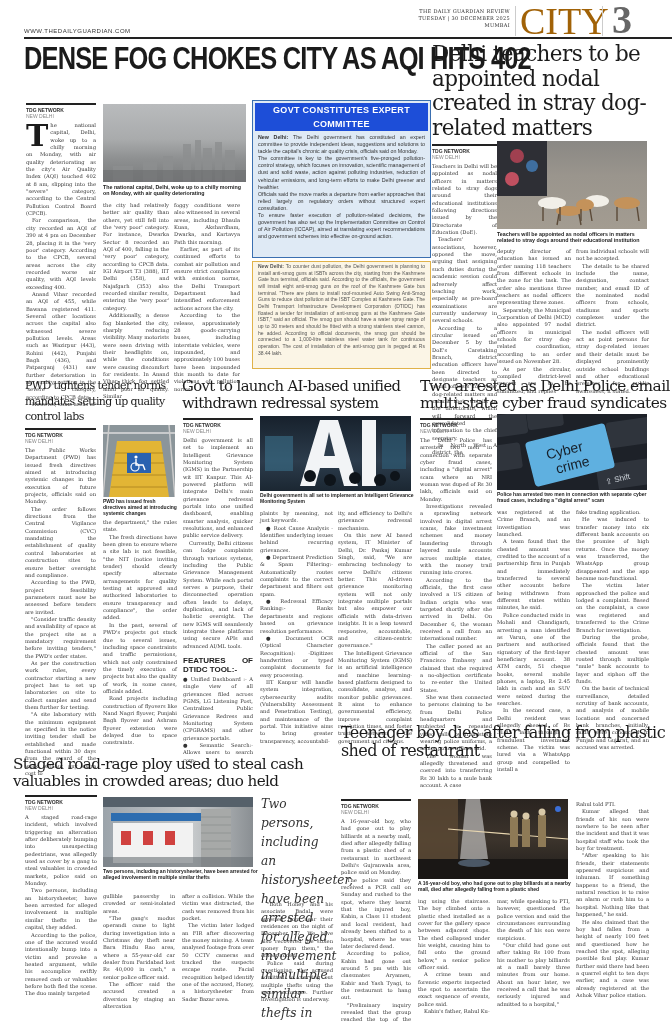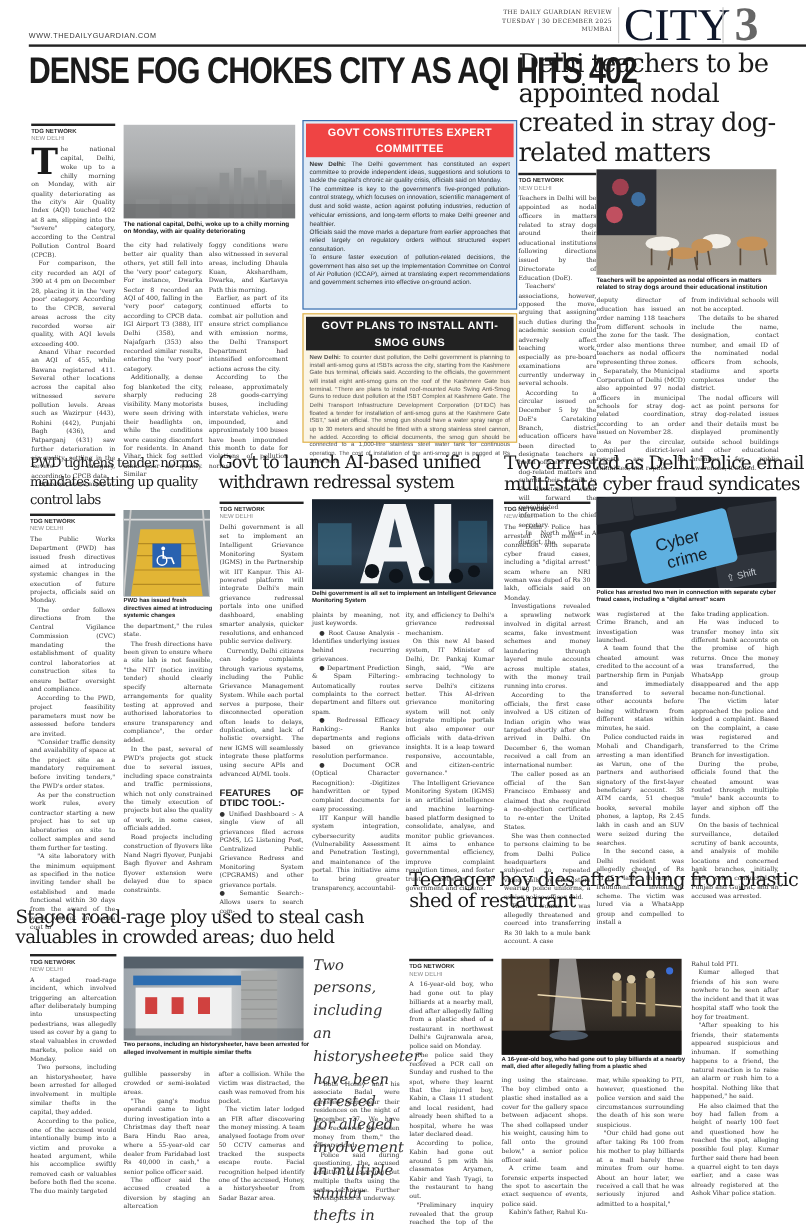--- a/index.html
+++ b/index.html
@@ -2,21 +2,21 @@
 <html><head>
 <meta charset="utf-8">
 <style>
 *{box-sizing:border-box;margin:0;padding:0}
 html,body{width:672px;height:1024px;background:#fff;overflow:hidden}
 body{font-family:"DejaVu Serif",serif;color:#222;position:relative}
 .abs{position:absolute}
 .mast-url{left:24px;top:28px;font-family:"Liberation Sans",sans-serif;font-size:6px;letter-spacing:.5px;color:#333}
 .mast-meta{left:405px;top:8px;width:105px;text-align:right;font-family:"DejaVu Serif",serif;font-size:5px;line-height:7px;color:#333;letter-spacing:.3px;text-transform:uppercase}
 .mast-div1{left:515px;top:6px;width:1px;height:30px;background:#ccc}
-.mast-city{left:520px;top:2px;font-family:"Liberation Serif",serif;font-size:38px;line-height:38px;color:#0f172a}
+.mast-city{left:520px;top:2px;font-family:"Liberation Serif",serif;font-size:38px;line-height:38px;color:#a16207}
 .mast-div2{left:602px;top:6px;width:1px;height:30px;background:#ccc}
 .mast-page{left:612px;top:0px;font-family:"Liberation Serif",serif;font-size:40px;line-height:40px;color:#666;font-weight:bold}
 .mast-rule{left:24px;top:37px;width:648px;height:2px;background:#222}
 .h-sans{font-family:"Liberation Sans",sans-serif;font-weight:bold;letter-spacing:-1.5px;color:#1b1b1b}
 .h-serif{font-family:"DejaVu Serif",serif;color:#1b1b1b;letter-spacing:-.6px}
 .by{font-family:"Liberation Sans",sans-serif;font-size:5px;line-height:6px;color:#333;border-top:2px solid #222;padding-top:2px}
 .by b{display:block;font-weight:bold}
 .by span{display:block;color:#888}
 .body{font-size:5.2px;line-height:7.35px;color:#333;text-align:justify}
 .body p{text-indent:6px}
@@ -80,31 +80,30 @@
   <div>the city had relatively better air quality than others, yet still fell into the 'very poor' category. For instance, Dwarka Sector 8 recorded an AQI of 400, falling in the 'very poor' category, according to CPCB data. IGI Airport T3 (388), IIT Delhi (358), and Najafgarh (353) also recorded similar results, entering the 'very poor' category.</div>
   <p>Additionally, a dense fog blanketed the city, sharply reducing visibility. Many motorists were seen driving with their headlights on, while the conditions were causing discomfort for residents. In Anand Vihar, thick fog settled amid poor air quality. Similar</p>
 </div>
 <div class="abs body" style="left:174px;top:202px;width:66px">
   <div>foggy conditions were also witnessed in several areas, including Dhaula Kuan, Akshardham, Dwarka, and Kartavya Path this morning.</div>
   <p>Earlier, as part of its continued efforts to combat air pollution and ensure strict compliance with emission norms, the Delhi Transport Department had intensified enforcement actions across the city.</p>
   <p>According to the release, approximately 28 goods-carrying buses, including interstate vehicles, were impounded, and approximately 100 buses have been impounded this month to date for violations of pollution norms.</p>
 </div>
 
 <div class="abs box" style="left:252px;top:100px;width:179px;height:158px;background:#dfeaf5;border-color:#3a6fb0;padding:0">
-  <div class="box-title" style="background:#ef4444;margin:2px;font-size:9px;line-height:14px">GOVT CONSTITUTES EXPERT COMMITTEE</div>
+  <div class="box-title" style="background:#1d4ed8;margin:2px;font-size:9px;line-height:14px">GOVT CONSTITUTES EXPERT COMMITTEE</div>
   <div class="box-body" style="padding:1px 5px">
     <div><b>New Delhi:</b> <span>The Delhi government has constituted an expert committee to provide independent ideas, suggestions and solutions to tackle the capital's chronic air quality crisis, officials said on Monday.</span></div>
     <div>The committee is key to the government's five-pronged pollution-control strategy, which focuses on innovation, scientific management of dust and solid waste, action against polluting industries, reduction of vehicular emissions, and long-term efforts to make Delhi greener and healthier.</div>
     <div>Officials said the move marks a departure from earlier approaches that relied largely on regulatory orders without structured expert consultation.</div>
     <div>To ensure faster execution of pollution-related decisions, the government has also set up the Implementation Committee on Control of Air Pollution (ICCAP), aimed at translating expert recommendations and government schemes into effective on-ground action.</div>
   </div>
 </div>
 
 <div class="abs box" style="left:252px;top:261px;width:179px;height:108px;background:#fbf5e6;border-color:#e0b24a;padding:0">
-  <div class="box-title" style="background:#222;margin:2px;font-size:9px;line-height:14px">GOVT PLANS TO INSTALL ANTI-SMOG GUNS</div>
   <div class="box-body" style="padding:1px 5px;font-size:5px;line-height:6.65px;color:#555">
     <b>New Delhi:</b> <span>To counter dust pollution, the Delhi government is planning to install anti-smog guns at ISBTs across the city, starting from the Kashmere Gate bus terminal, officials said. According to the officials, the government will install eight anti-smog guns on the roof of the Kashmere Gate bus terminal. "There are plans to install roof-mounted Auto Swing Anti-Smog Guns to reduce dust pollution at the ISBT Complex at Kashmere Gate. The Delhi Transport Infrastructure Development Corporation (DTIDC) has floated a tender for installation of anti-smog guns at the Kashmere Gate ISBT," said an official. The smog gun should have a water spray range of up to 30 meters and should be fitted with a strong stainless steel cannon, he added. According to official documents, the smog gun should be connected to a 1,000-litre stainless steel water tank for continuous operation. The cost of installation of the anti-smog gun is pegged at Rs 38.44 lakh.</span>
   </div>
 </div>
 
 <div class="abs h-serif" style="left:432px;top:42px;width:240px;font-size:21.5px;line-height:24.5px">Delhi teachers to be appointed nodal created in stray dog-related matters</div>
 <div class="abs" style="left:432px;top:144px;width:65px">
   <div class="by">
       <b>TDG NETWORK</b>
       <span>NEW DELHI</span>

